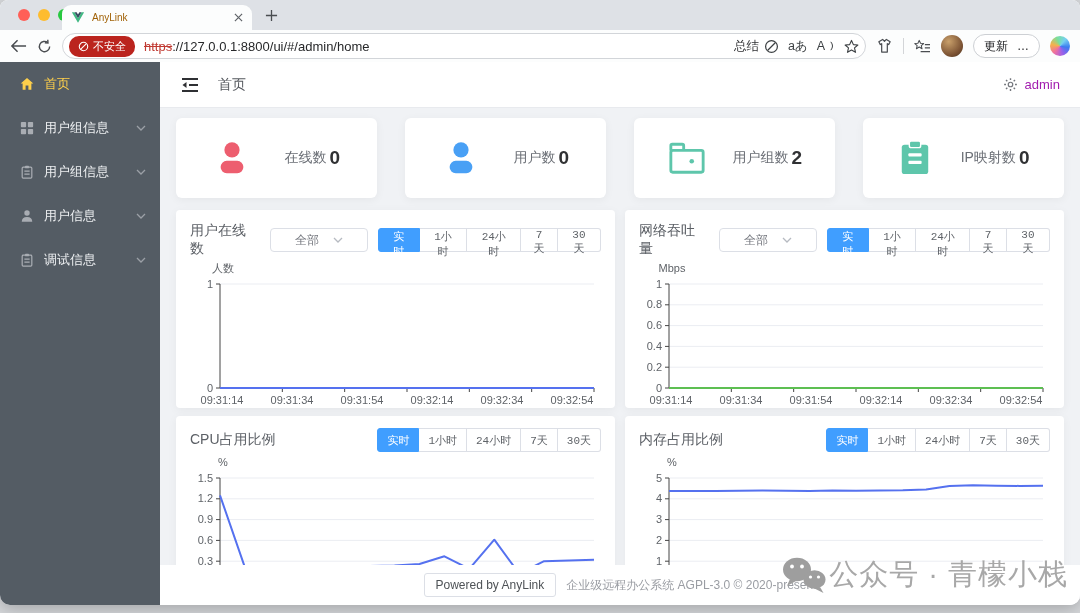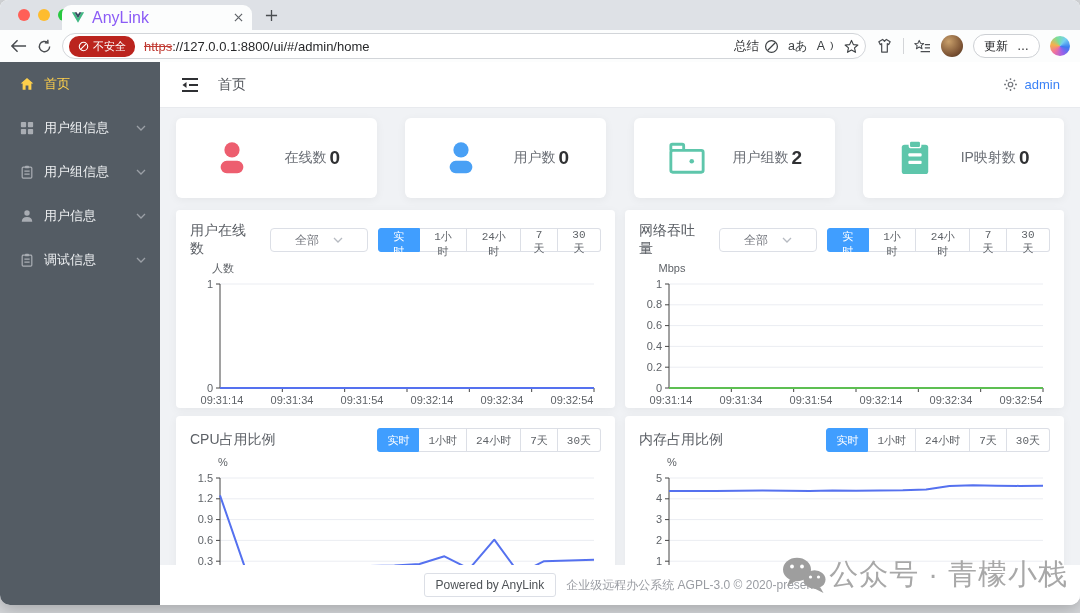--- a/index.html
+++ b/index.html
@@ -5,21 +5,21 @@
   *{box-sizing:border-box;margin:0;padding:0}
   html,body{width:1080px;height:613px;overflow:hidden}
   body{font-family:"Liberation Sans",sans-serif;background:#d7d9dc;position:relative}
   svg{display:block}
   .window{position:absolute;top:0;left:0;right:0;bottom:8px;border-radius:8px 8px 10px 10px;overflow:hidden;background:#fff;box-shadow:0 4px 18px rgba(0,0,0,.25)}
   
   .tabstrip{height:30px;background:#dee1e6;position:relative}
   .light{position:absolute;top:9px;width:12px;height:12px;border-radius:50%}
   .light.r{left:18px;background:#ff5f57}.light.y{left:38px;background:#febc2e}.light.g{left:58px;background:#28c840}
   .tab{position:absolute;left:62px;top:5px;width:190px;height:25px;background:#fcfdfd;border-radius:9px 9px 0 0;display:flex;align-items:center;padding:0 9px;gap:7px}
-  .tab-title{font-size:16px;color:#8b5cf6;flex:1}
+  .tab-title{font-size:10px;color:#a16207;flex:1}
   .newtab{position:absolute;left:265px;top:9px}
   .toolbar{height:32px;background:#fcfdfd;display:flex;align-items:center;padding:0 10px;gap:10px}
   .tbi{display:flex;align-items:center;justify-content:center;color:#3c4043}
   .addressbar{flex:1;height:26px;border:1px solid #d2d5d9;border-radius:14px;display:flex;align-items:center;gap:9px;padding:0 6px 0 6px;background:#fff}
   .badge{background:#bb241e;color:#fff;font-size:11px;border-radius:10px;padding:3px 9px;display:flex;align-items:center;gap:4px;white-space:nowrap}
   .url{font-size:13px;color:#27282a;white-space:nowrap}
   .url .scheme{color:#c03a32;text-decoration:line-through}
   .ab-spacer{flex:1}
   .ab-ic{display:flex;align-items:center;gap:5px;font-size:12.5px;color:#303134}
   .glyph{font-size:12.5px;color:#3c4043}
@@ -31,21 +31,21 @@
   .app{position:absolute;top:62px;left:0;right:0;bottom:0;display:flex;background:#f0f2f5}
   .sidebar{width:160px;background:#545c64;flex-shrink:0}
   .side-item{height:44px;display:flex;align-items:center;gap:10px;padding:0 14px 0 20px;font-size:13px;color:#eef0f2;cursor:pointer}
   .side-item .ic{color:#a9adb3;display:flex}
   .side-item.active{color:#ffd04b}
   .side-item.active .ic{color:#ffd04b}
   .side-item .chev{margin-left:auto;color:#9ba0a6;display:flex}
   .main{flex:1;position:relative;display:flex;flex-direction:column;overflow:hidden}
   .topbar{height:46px;background:#fff;border-bottom:1px solid #e8eaee;display:flex;align-items:center;padding:0 20px;flex-shrink:0}
   .crumb{margin-left:18px;font-size:14px;color:#55585e}
-  .top-right{margin-left:auto;display:flex;align-items:center;gap:7px;color:#3b82f6;font-size:13px}
+  .top-right{margin-left:auto;display:flex;align-items:center;gap:7px;color:#a21caf;font-size:13px}
   .content{flex:1;padding:10px 16px 0;overflow:hidden}
   .stats-row{display:flex;gap:28px;margin-bottom:12px}
   .stat-card{flex:1;height:80px;background:#fff;border-radius:6px;box-shadow:0 2px 10px rgba(0,0,0,.05);display:flex;align-items:center;justify-content:space-around;padding:0 20px}
   .stat-text{display:flex;flex-direction:row;align-items:center;gap:3px}
   .stat-label{font-size:14px;color:#6b6f76}
   .stat-value{font-size:19px;font-weight:700;color:#303133}
   .charts{display:grid;grid-template-columns:1fr 1fr;gap:8px 10px;margin-bottom:8px}
   .panel{background:#fff;border-radius:4px;box-shadow:0 2px 10px rgba(0,0,0,.05);padding:12px 14px 0;overflow:hidden}
   .panel.h1{height:198px}
   .panel.h2{height:205px}

